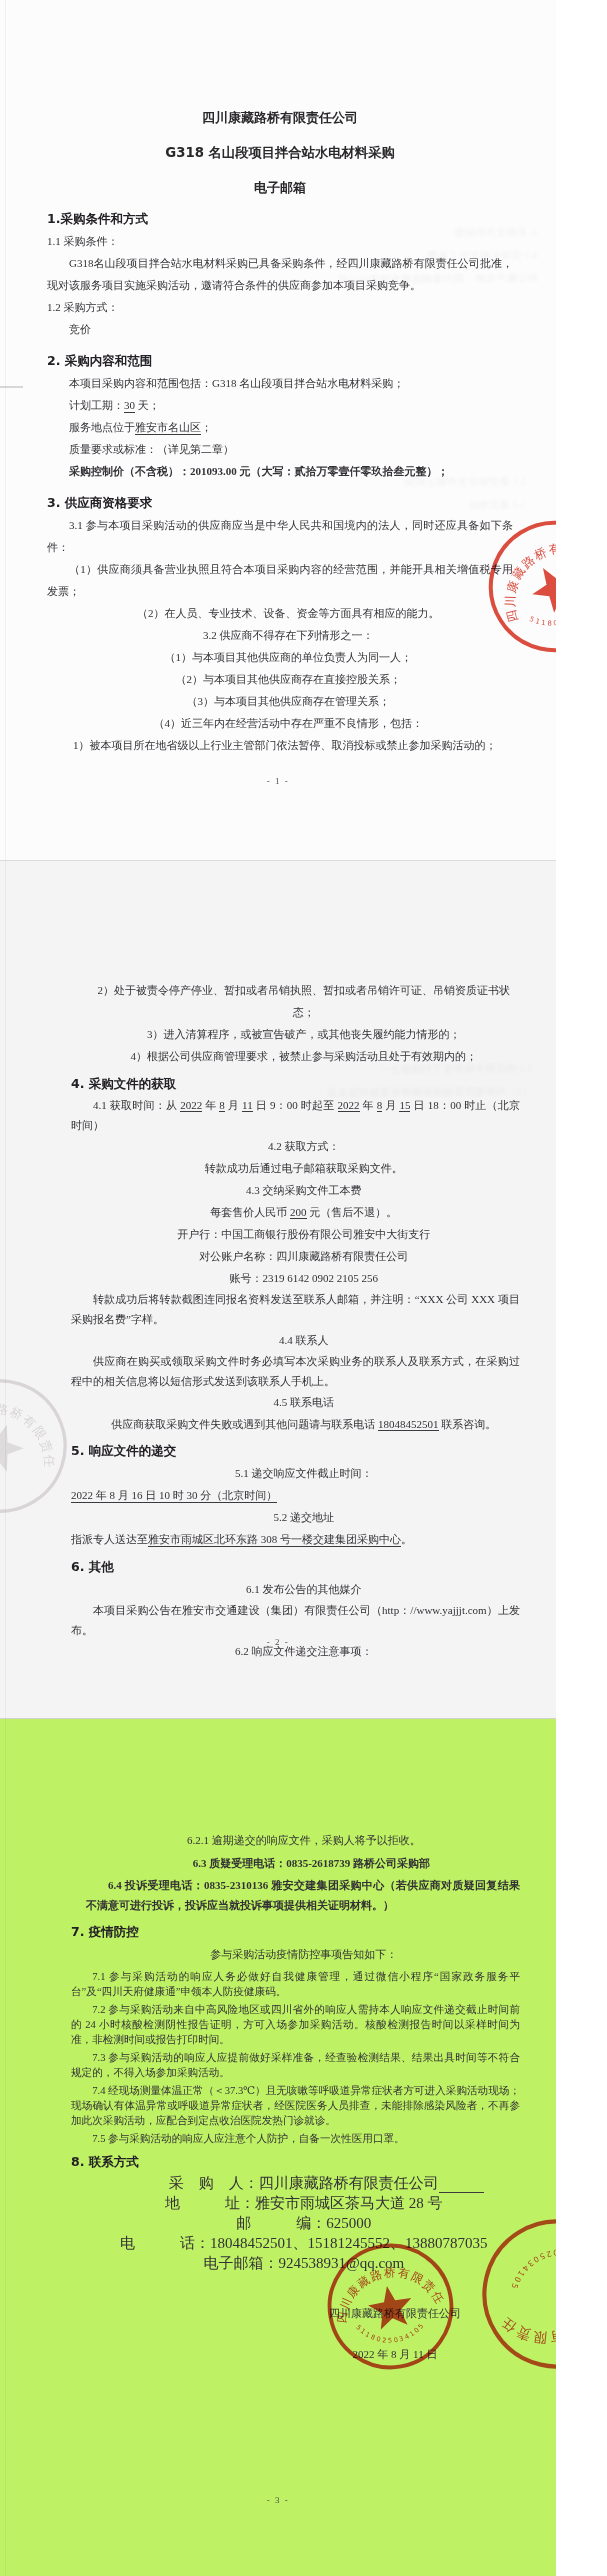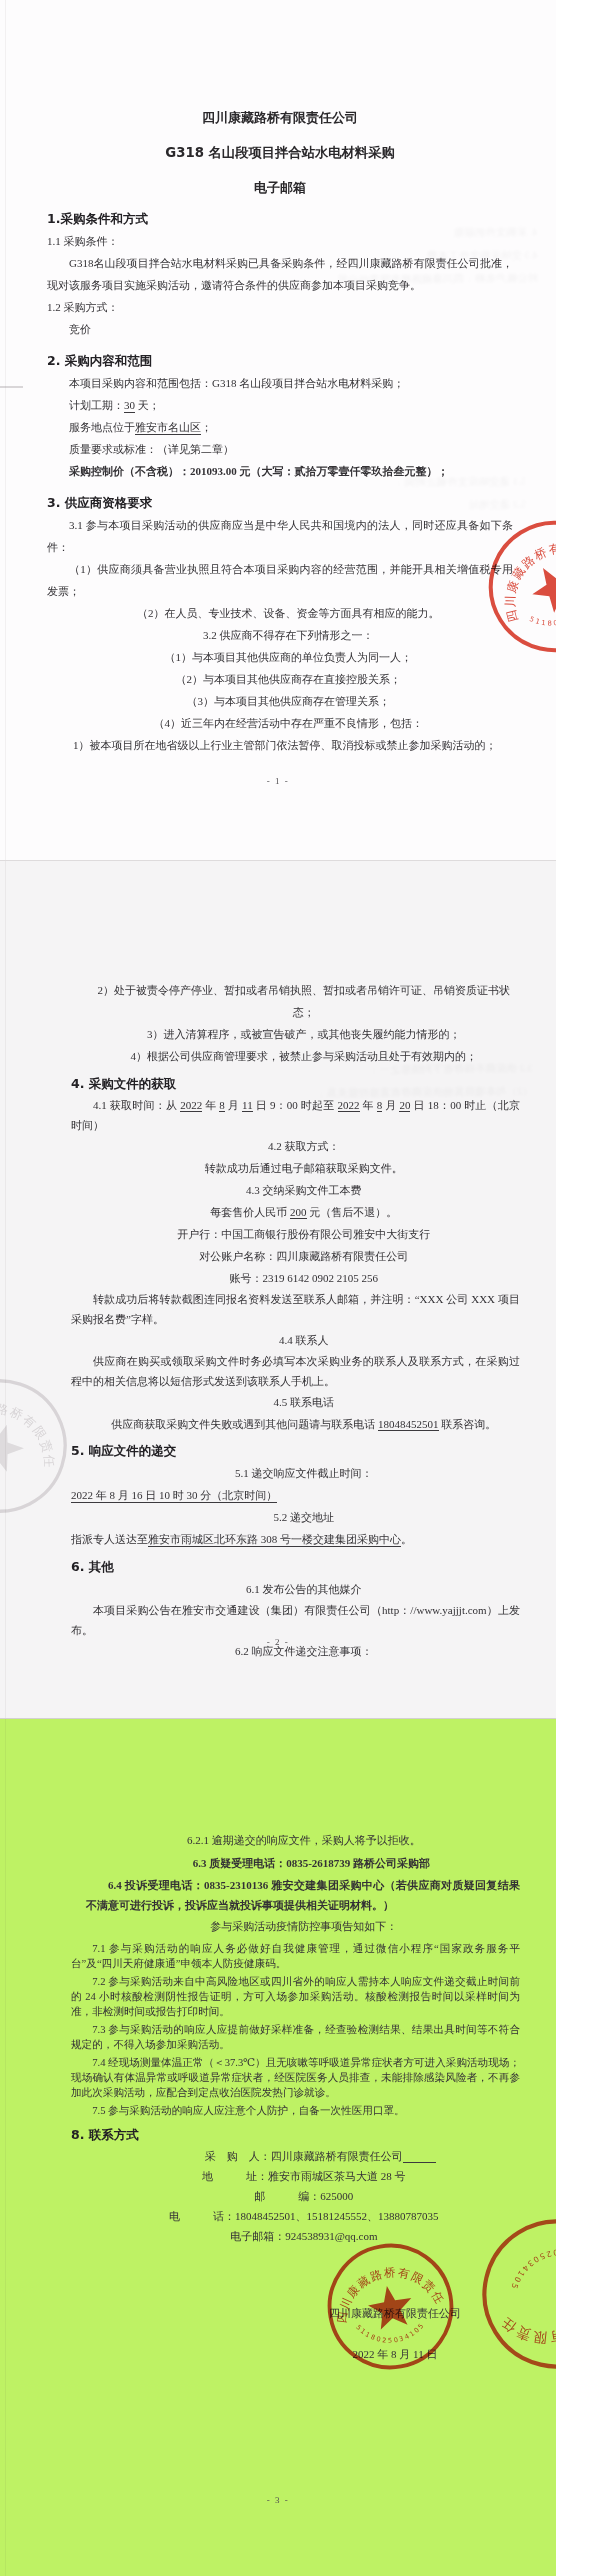--- a/index.html
+++ b/index.html
@@ -31,21 +31,21 @@
         font-size: 12.5px; color: #232125; line-height: 23px; margin-top: 4.6px; }
   .c1 .hd { margin-top: 9px; }
 
   .line { font-size: 11px; line-height: 22px; }
   .para { font-size: 11px; line-height: 22px; text-align: justify; text-indent: 2em; }
   .c2 .line { line-height: 22px; }
   .c2 .para { line-height: 20px; }
   .c3 .line { line-height: 23px; }
   .c3 .para { line-height: 20px; text-indent: 2em; }
   .c3 .covid { font-size: 10.6px; line-height: 15px; margin-top: 3px; }
-  .c3 .contact { font-size: 11px; line-height: 20px; }
+  .c3 .contact { font-size: 15px; line-height: 20px; }
 
   .ind   { text-indent: 2em; }           
   .item  { padding-left: 16.7px; text-indent: 0; text-align: center; }
   .item2 { padding-left: 26px; text-indent: 0; }
   .bold  { font-weight: 700; }
   .semibold { font-weight: 600; margin-left: 15px; }
   .u, .line .u, .para .u { border-bottom: 0.8px solid #3c3a3e; padding-bottom: 0.8px; }
 
   .pageno { position: absolute; top: 776px; left: 0; right: 0; text-align: center;
             font-size: 9px; letter-spacing: 1.5px; color: #4f4d50; }
@@ -136,21 +136,21 @@
     <div>3.2 供应商不得存在下列情形之一：</div>
     <div>（2）与本项目其他供应商存在直接控股关系；</div>
   </div>
 
   <div class="content c2">
     <div class="line item">2）处于被责令停产停业、暂扣或者吊销执照、暂扣或者吊销许可证、吊销资质证书状态；</div>
     <div class="line item">3）进入清算程序，或被宣告破产，或其他丧失履约能力情形的；</div>
     <div class="line item">4）根据公司供应商管理要求，被禁止参与采购活动且处于有效期内的；</div>
 
     <div class="hd">4. 采购文件的获取</div>
-    <div class="para"><span>4.1 获取时间：从 </span><span class="u">2022</span><span> 年 </span><span class="u">8</span><span> 月 </span><span class="u">11</span><span> 日 9：00 时起至 </span><span class="u">2022</span><span> 年 </span><span class="u">8</span><span> 月 </span><span class="u">20</span><span> 日 18：00 时止（北京时间）</span></div>
+    <div class="para"><span>4.1 获取时间：从 </span><span class="u">2022</span><span> 年 </span><span class="u">8</span><span> 月 </span><span class="u">11</span><span> 日 9：00 时起至 </span><span class="u">2022</span><span> 年 </span><span class="u">8</span><span> 月 </span><span class="u">15</span><span> 日 18：00 时止（北京时间）</span></div>
     <div class="line item">4.2 获取方式：</div>
     <div class="line item">转款成功后通过电子邮箱获取采购文件。</div>
     <div class="line item">4.3 交纳采购文件工本费</div>
     <div class="line item"><span>每套售价人民币 </span><span class="u">200</span><span> 元（售后不退）。</span></div>
     <div class="line item">开户行：中国工商银行股份有限公司雅安中大街支行</div>
     <div class="line item">对公账户名称：四川康藏路桥有限责任公司</div>
     <div class="line item">账号：2319 6142 0902 2105 256</div>
     <div class="para">转款成功后将转款截图连同报名资料发送至联系人邮箱，并注明：“XXX 公司 XXX 项目采购报名费”字样。</div>
     <div class="line item">4.4 联系人</div>
     <div class="para">供应商在购买或领取采购文件时务必填写本次采购业务的联系人及联系方式，在采购过程中的相关信息将以短信形式发送到该联系人手机上。</div>
@@ -179,20 +179,21 @@
       <textPath href="#arc2">四川康藏路桥有限责任公司</textPath></text>
   </svg>
 </div>
 
 <div class="page" id="p3">
   <div class="content c3">
     <div class="line item">6.2.1 逾期递交的响应文件，采购人将予以拒收。</div>
     <div class="line item semibold">6.3 质疑受理电话：0835-2618739 路桥公司采购部</div>
     <div class="para semibold">6.4 投诉受理电话：0835-2310136 雅安交建集团采购中心（若供应商对质疑回复结果不满意可进行投诉，投诉应当就投诉事项提供相关证明材料。）</div>
 
+    <div class="hd">7. 疫情防控</div>
     <div class="line item">参与采购活动疫情防控事项告知如下：</div>
     <div class="covid para">7.1 参与采购活动的响应人务必做好自我健康管理，通过微信小程序“国家政务服务平台”及“四川天府健康通”申领本人防疫健康码。</div>
     <div class="covid para">7.2 参与采购活动来自中高风险地区或四川省外的响应人需持本人响应文件递交截止时间前的 24 小时核酸检测阴性报告证明，方可入场参加采购活动。核酸检测报告时间以采样时间为准，非检测时间或报告打印时间。</div>
     <div class="covid para">7.3 参与采购活动的响应人应提前做好采样准备，经查验检测结果、结果出具时间等不符合规定的，不得入场参加采购活动。</div>
     <div class="covid para">7.4 经现场测量体温正常（＜37.3℃）且无咳嗽等呼吸道异常症状者方可进入采购活动现场；现场确认有体温异常或呼吸道异常症状者，经医院医务人员排查，未能排除感染风险者，不再参加此次采购活动，应配合到定点收治医院发热门诊就诊。</div>
     <div class="covid para">7.5 参与采购活动的响应人应注意个人防护，自备一次性医用口罩。</div>
 
     <div class="hd">8. 联系方式</div>
     <div class="contact item"><span>采　购　人：四川康藏路桥有限责任公司</span><span class="u">　　　</span></div>
     <div class="contact item">地　　　址：雅安市雨城区茶马大道 28 号</div>

